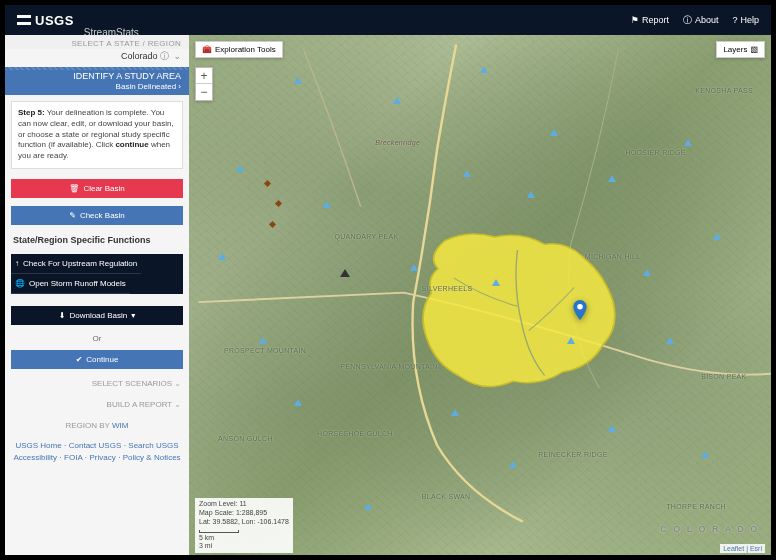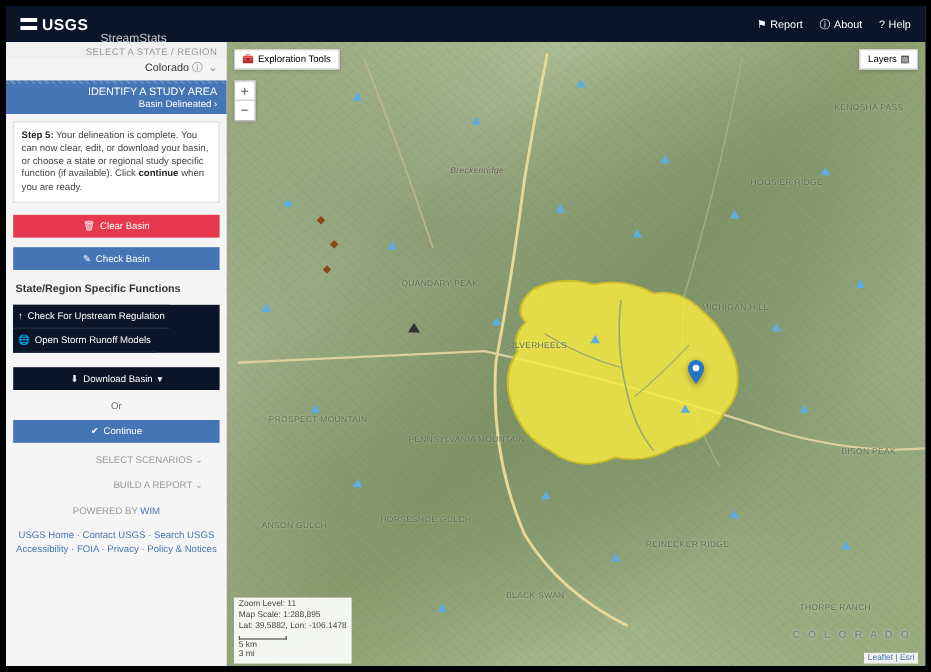--- a/index.html
+++ b/index.html
@@ -34,21 +34,21 @@
   .btn-red { background: #e63950; color: #fff; }
   .btn-blue { background: #4575b4; color: #fff; }
   .btn-dark { background: #0a1528; color: #fff; }
   .btn-dark-wide { margin: 6px; }
   .func-section { padding: 6px 8px; }
   .func-title { font-size: 9px; font-weight: bold; color: #333; margin-bottom: 3px; }
   .func-desc { font-size: 8px; color: #666; line-height: 1.3; margin-bottom: 4px; }
   .btn-stack { margin: 0 6px 6px; background: #0a1528; }
   .btn-stack .btn { margin: 0; border-bottom: 1px solid #2a3548; }
   .or-text { text-align: center; font-size: 8px; color: #666; padding: 3px 0; }
-  .collapse-section { text-align: right; padding: 6px 20px; font-size: 8px; color: #999; cursor: pointer; }
+  .collapse-section { text-align: right; padding: 6px 8px; font-size: 8px; color: #999; cursor: pointer; }
   .collapse-section .chev { color: #aaa; }
   .powered { text-align: center; font-size: 8px; color: #999; padding: 6px; }
   .powered a { color: #4575b4; }
   .footer-links { text-align: center; font-size: 8px; color: #4575b4; padding: 4px 6px 8px; line-height: 1.5; }
   .footer-links span { cursor: pointer; }
   
   
   .map { flex: 1; position: relative; overflow: hidden; background: #a8b896; }
   .terrain { position: absolute; inset: 0; background:
     radial-gradient(ellipse 60% 40% at 30% 30%, rgba(115,135,95,0.6), transparent),
@@ -157,21 +157,21 @@
         </button>
       <div class="or-text">Or</div>
       <button class="btn btn-blue">
           <span>✔</span>
           <span>Continue</span>
         </button>
 
       <div class="collapse-section"><span>SELECT SCENARIOS</span> <span class="chev">⌄</span></div>
       <div class="collapse-section"><span>BUILD A REPORT</span> <span class="chev">⌄</span></div>
 
-      <div class="powered"><span>POWERED BY</span> <a>WIM</a></div>
+      <div class="powered"><span>REGION BY</span> <a>WIM</a></div>
 
       <div class="footer-links">
         <span>USGS Home</span> · <span>Contact USGS</span> · <span>Search USGS</span><br>
         <span>Accessibility</span> · <span>FOIA</span> · <span>Privacy</span> · <span>Policy &amp; Notices</span>
       </div>
     </div>
 
     <div class="map">
       <div class="terrain"></div>
       <svg class="roads" viewBox="0 0 610 520" preserveAspectRatio="none">

